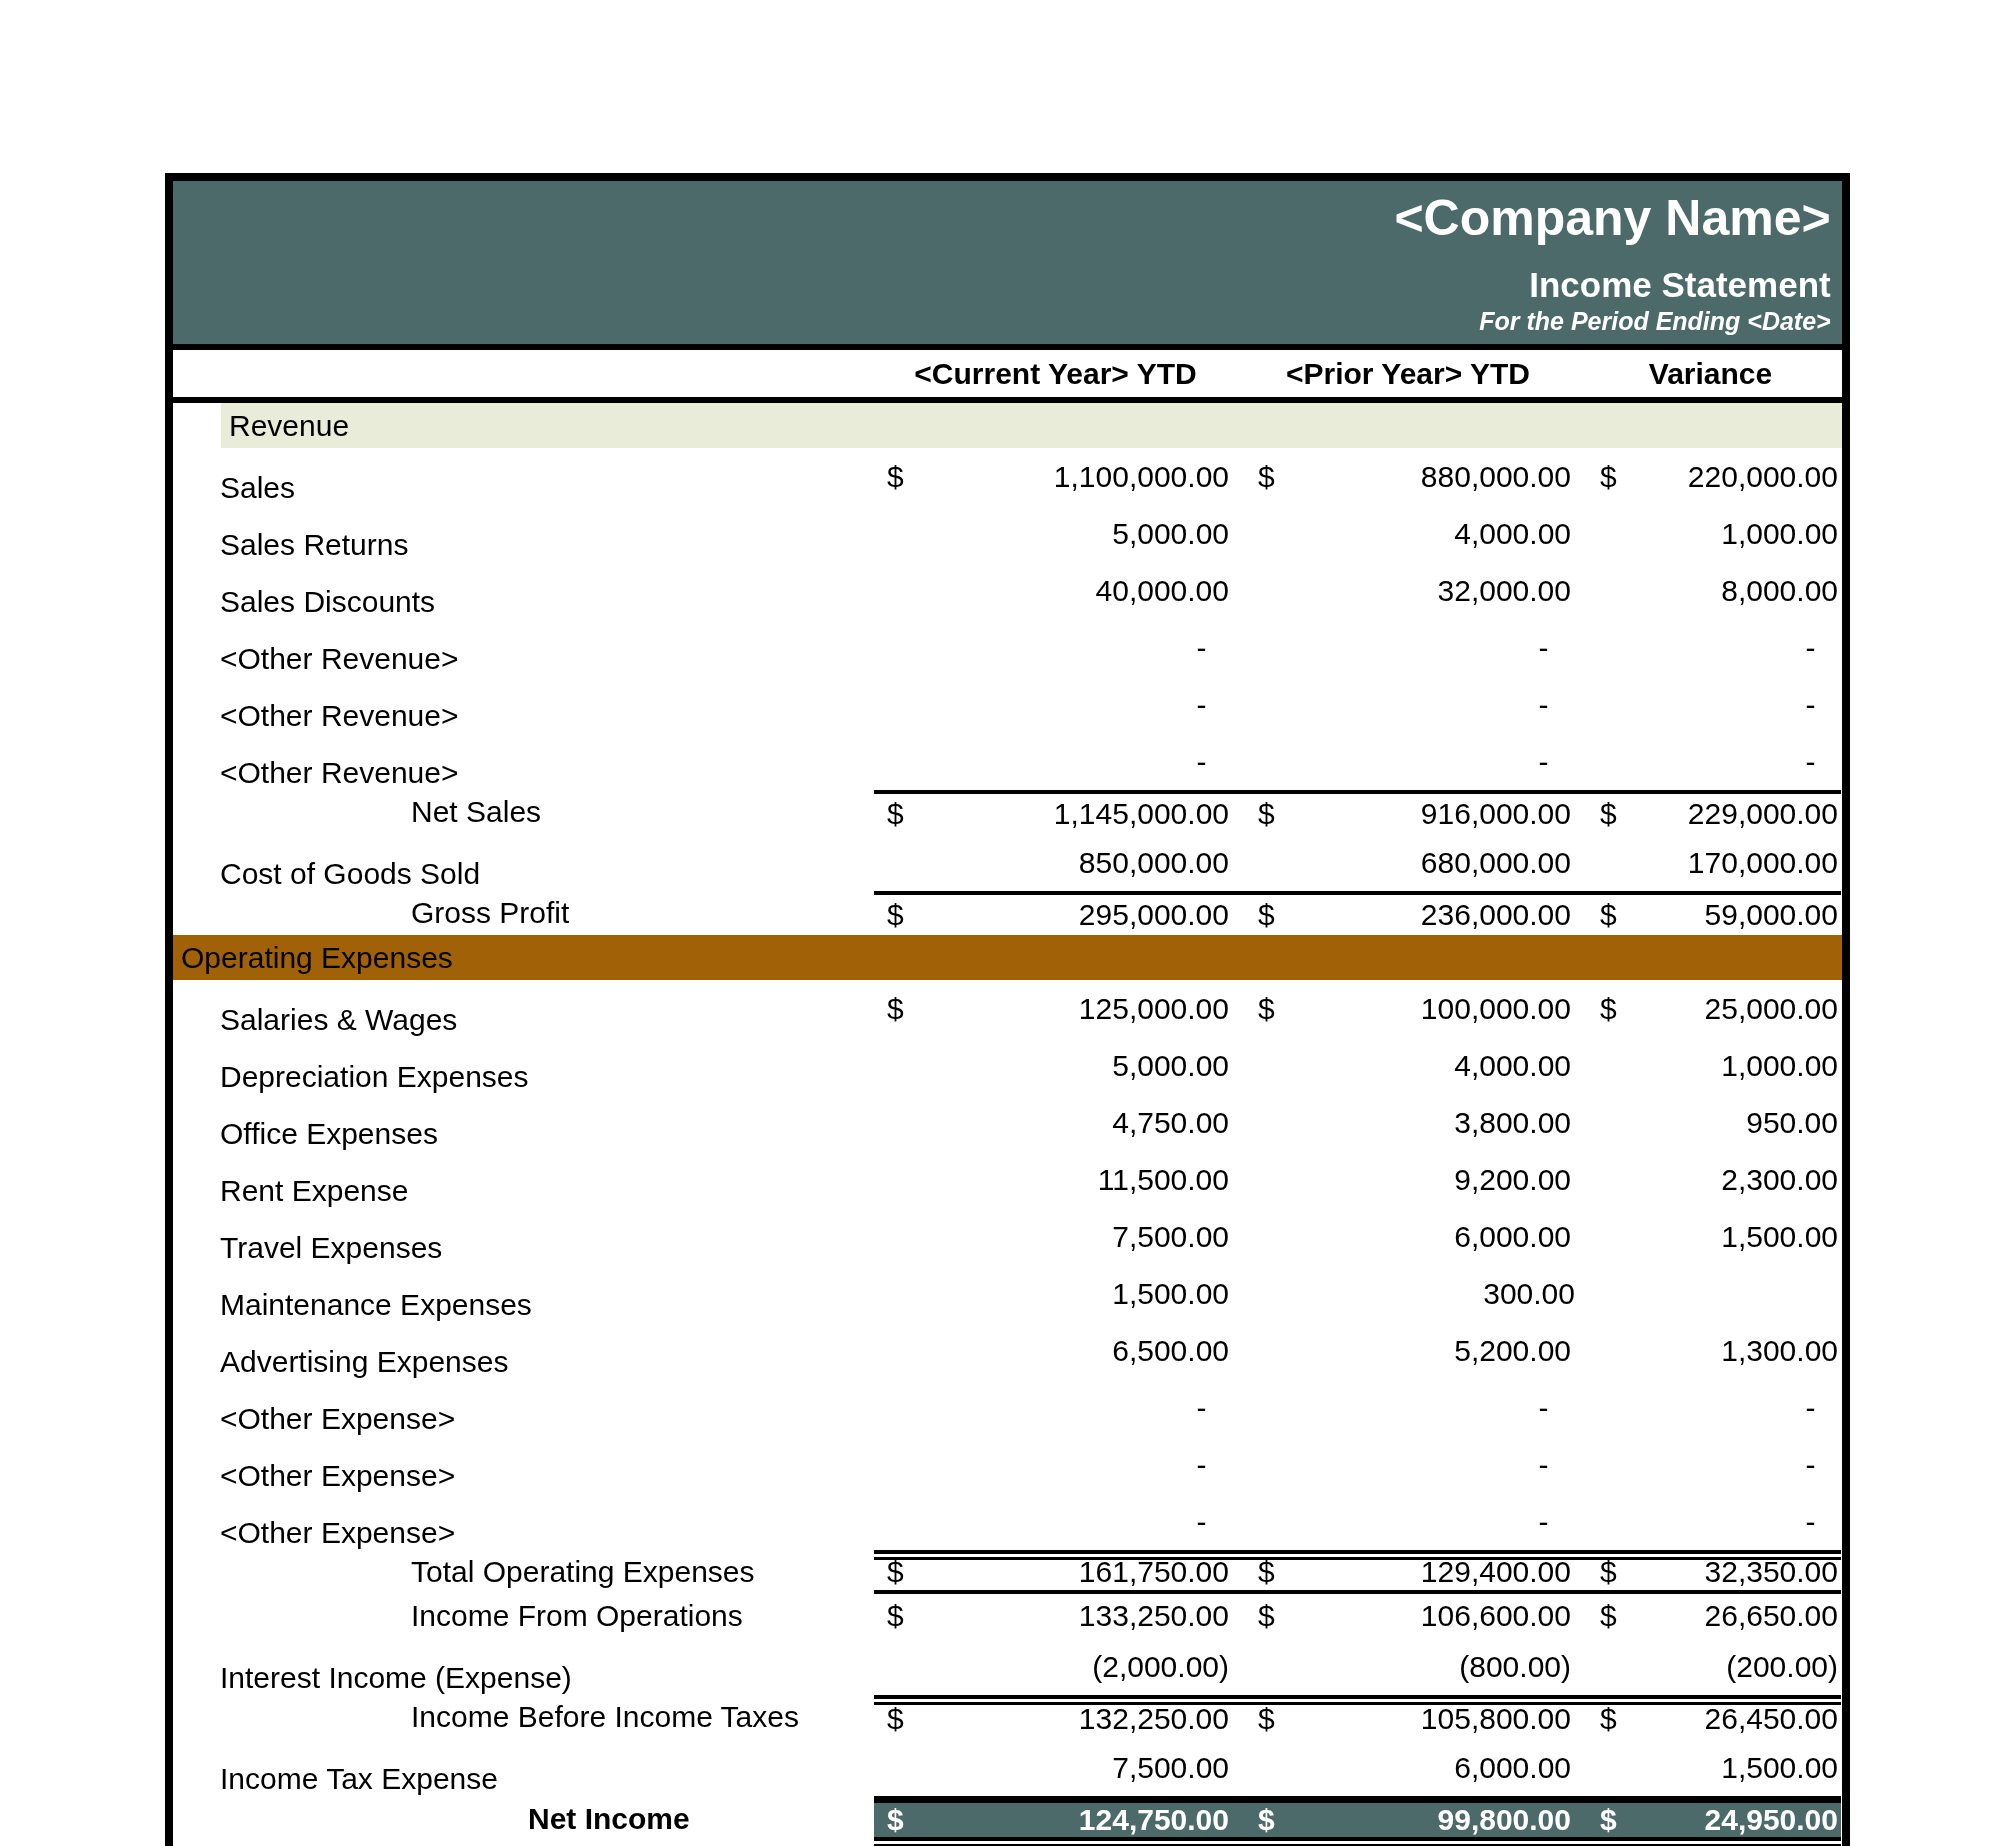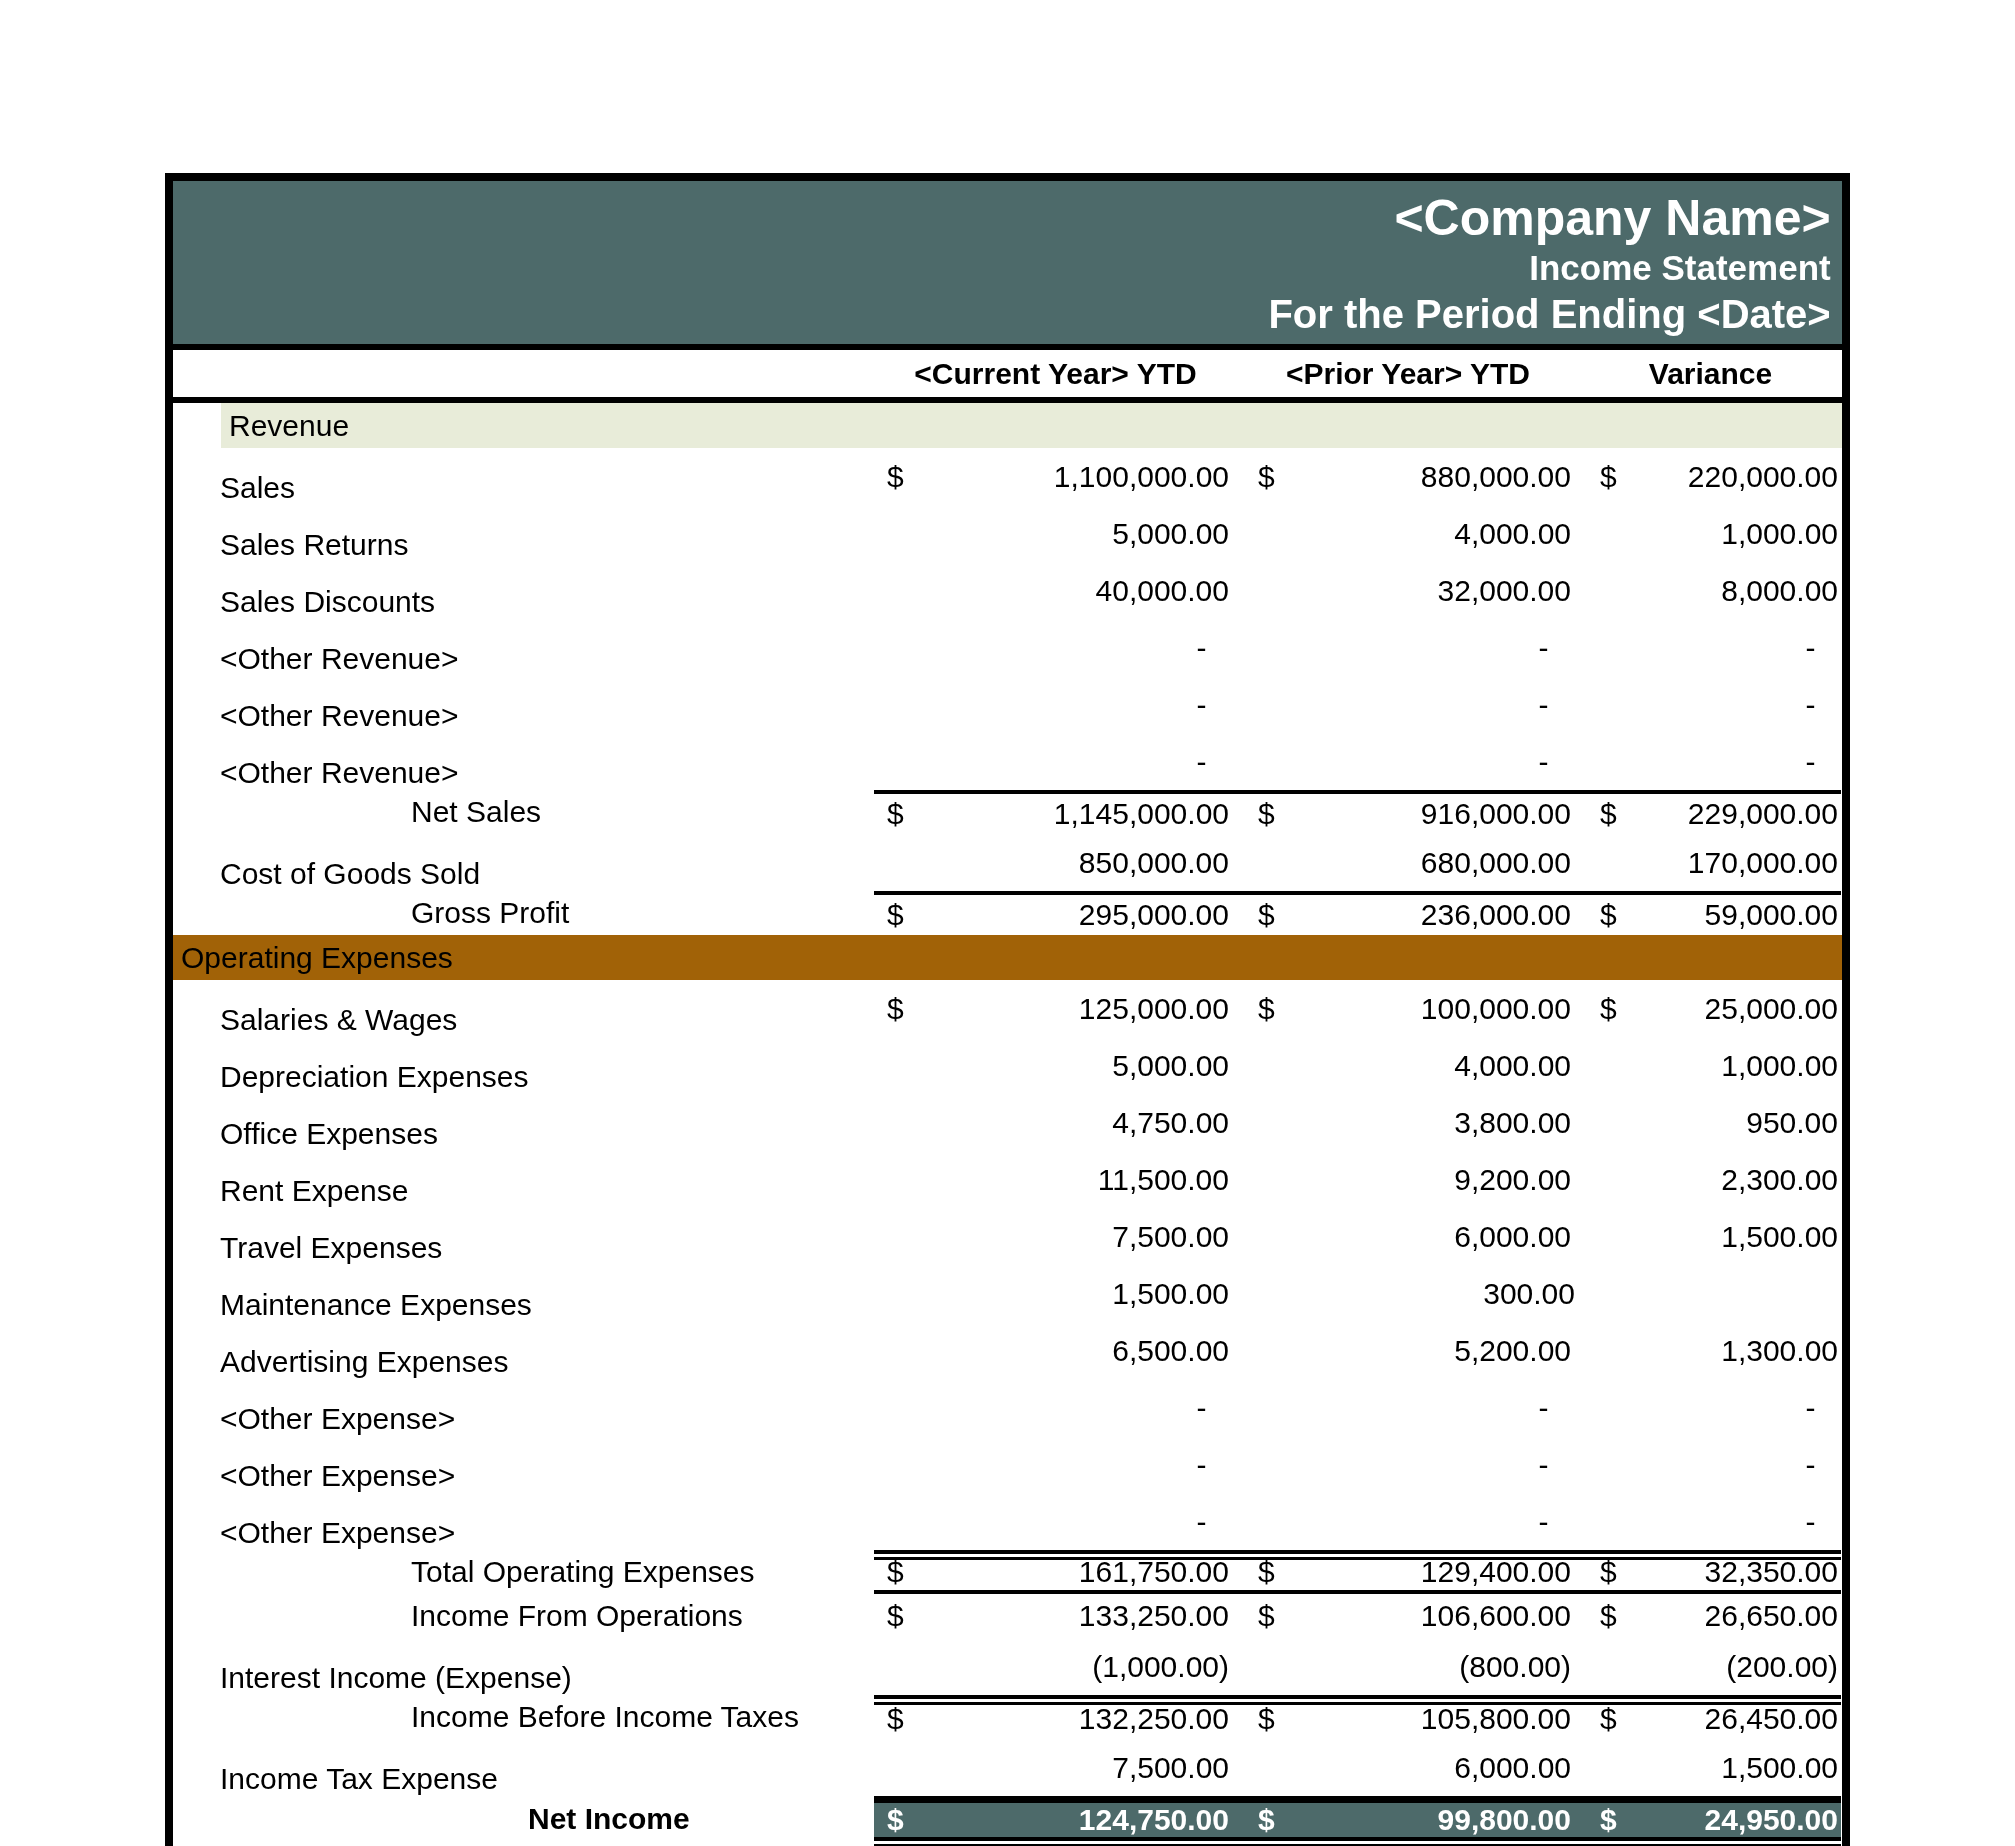--- a/index.html
+++ b/index.html
@@ -34,22 +34,23 @@
     line-height: 1.1;
     text-align: right;
   }
   .masthead-right { text-align: right; }
   .doc-title {
     font-size: 35px;
     font-weight: bold;
     line-height: 1.25;
   }
   .period {
-    font-size: 40px;
+    font-size: 25px;
     font-weight: bold;
+    font-style: italic;
     line-height: 1.25;
   }
   
   .colhead-row {
     display: grid;
     grid-template-columns: 701px 363px 342px 263px;
     border-top: 6.4px solid #000;
     border-bottom: 6.4px solid #000;
     height: 47px;
     align-items: center;
@@ -539,21 +540,21 @@
           </div>
         </div>
       </div>
       <div class="item-row">
         <div class="label indent1">
           <span>Interest Income (Expense)</span>
         </div>
         <div class="nums">
           <div class="cell c0">
             <span class="cur"></span>
-            <span class="val">(1,000.00)</span>
+            <span class="val">(2,000.00)</span>
           </div>
           <div class="cell c1">
             <span class="cur"></span>
             <span class="val">(800.00)</span>
           </div>
           <div class="cell c2">
             <span class="cur"></span>
             <span class="val">(200.00)</span>
           </div>
         </div>

